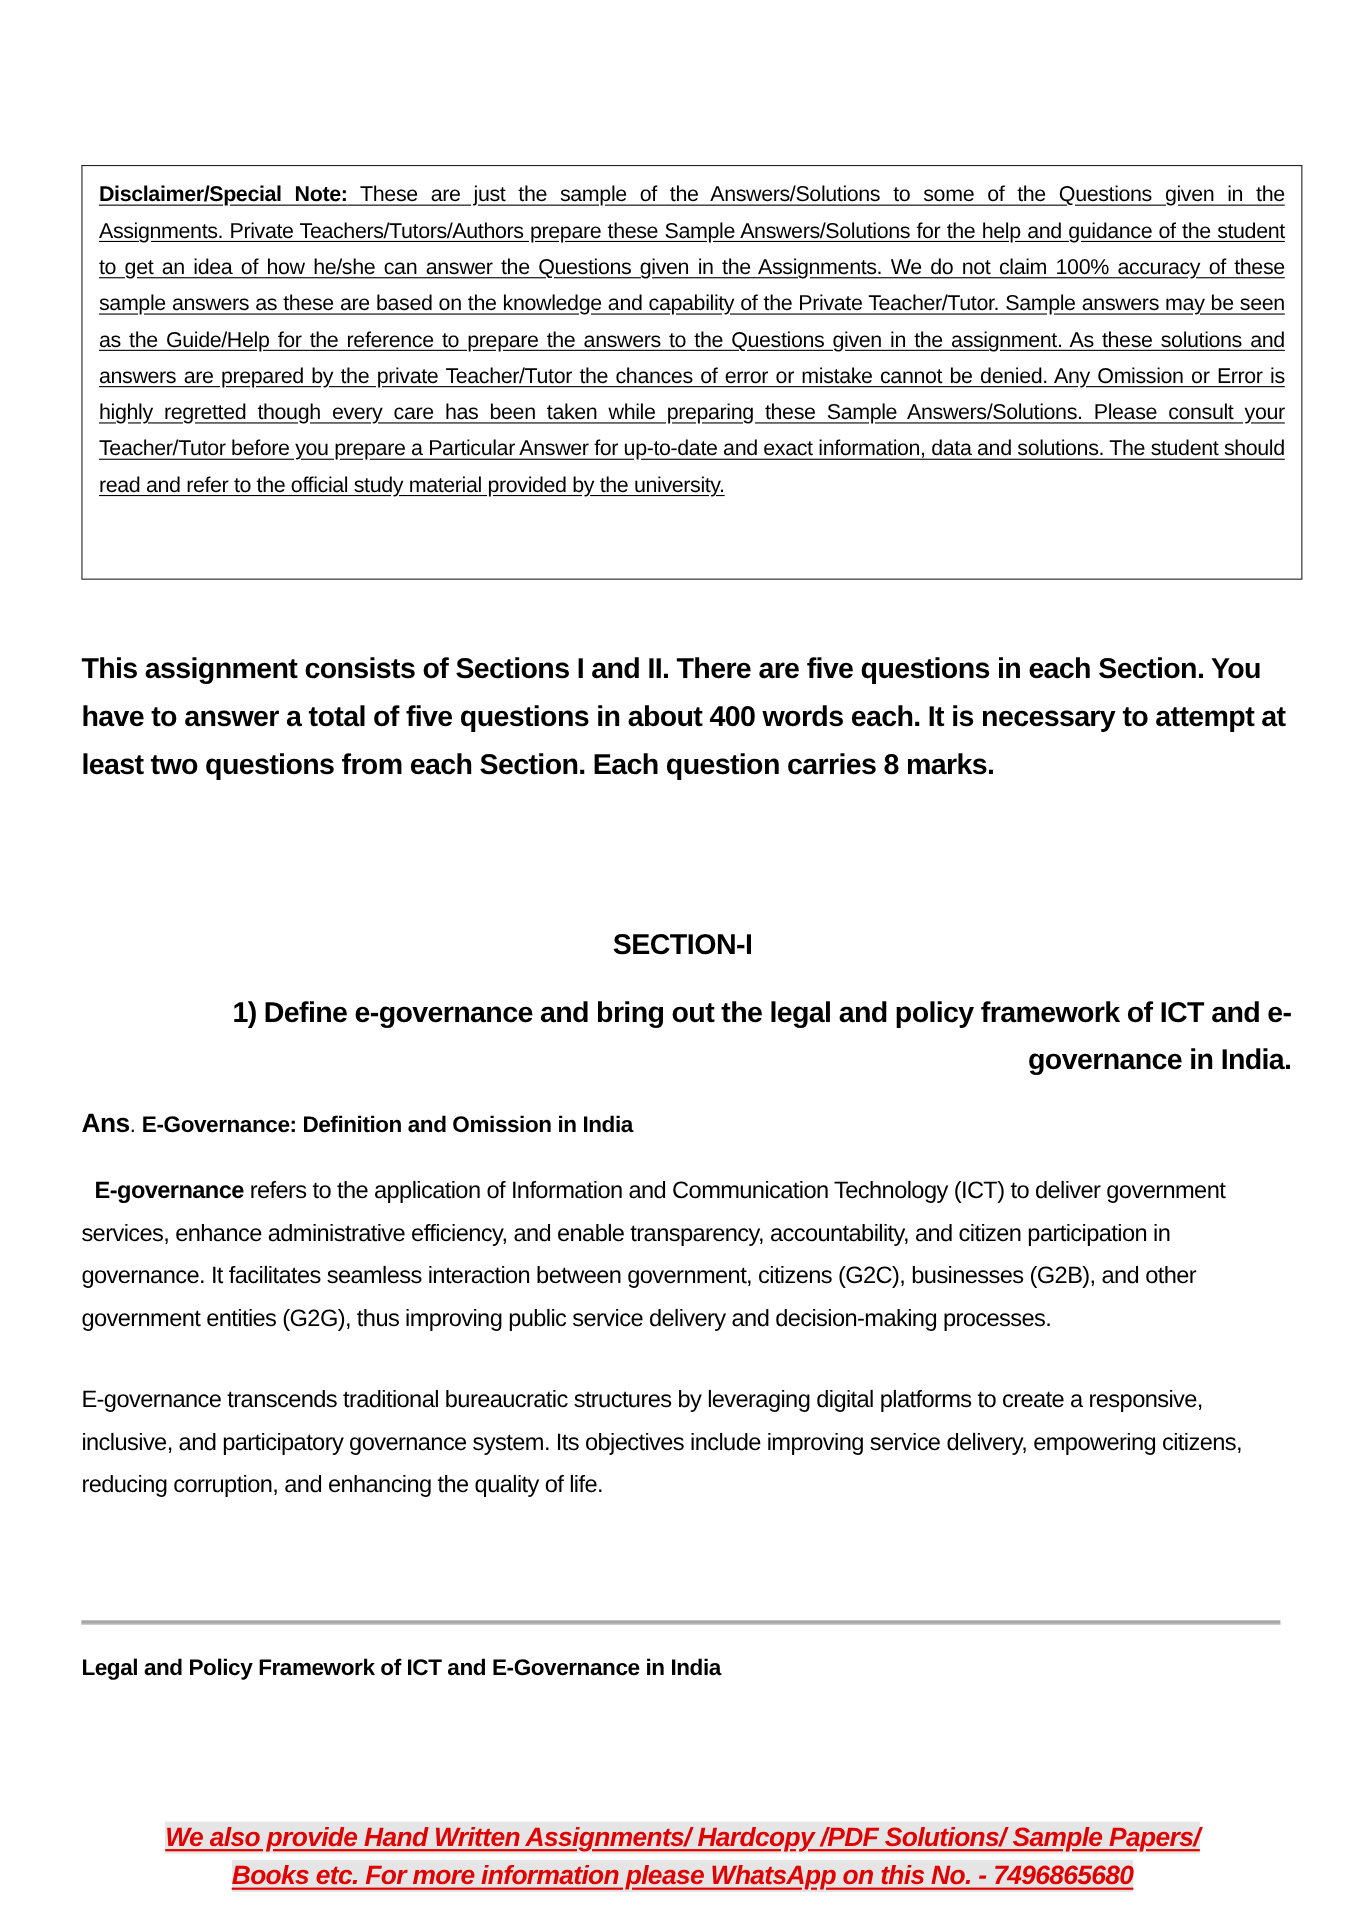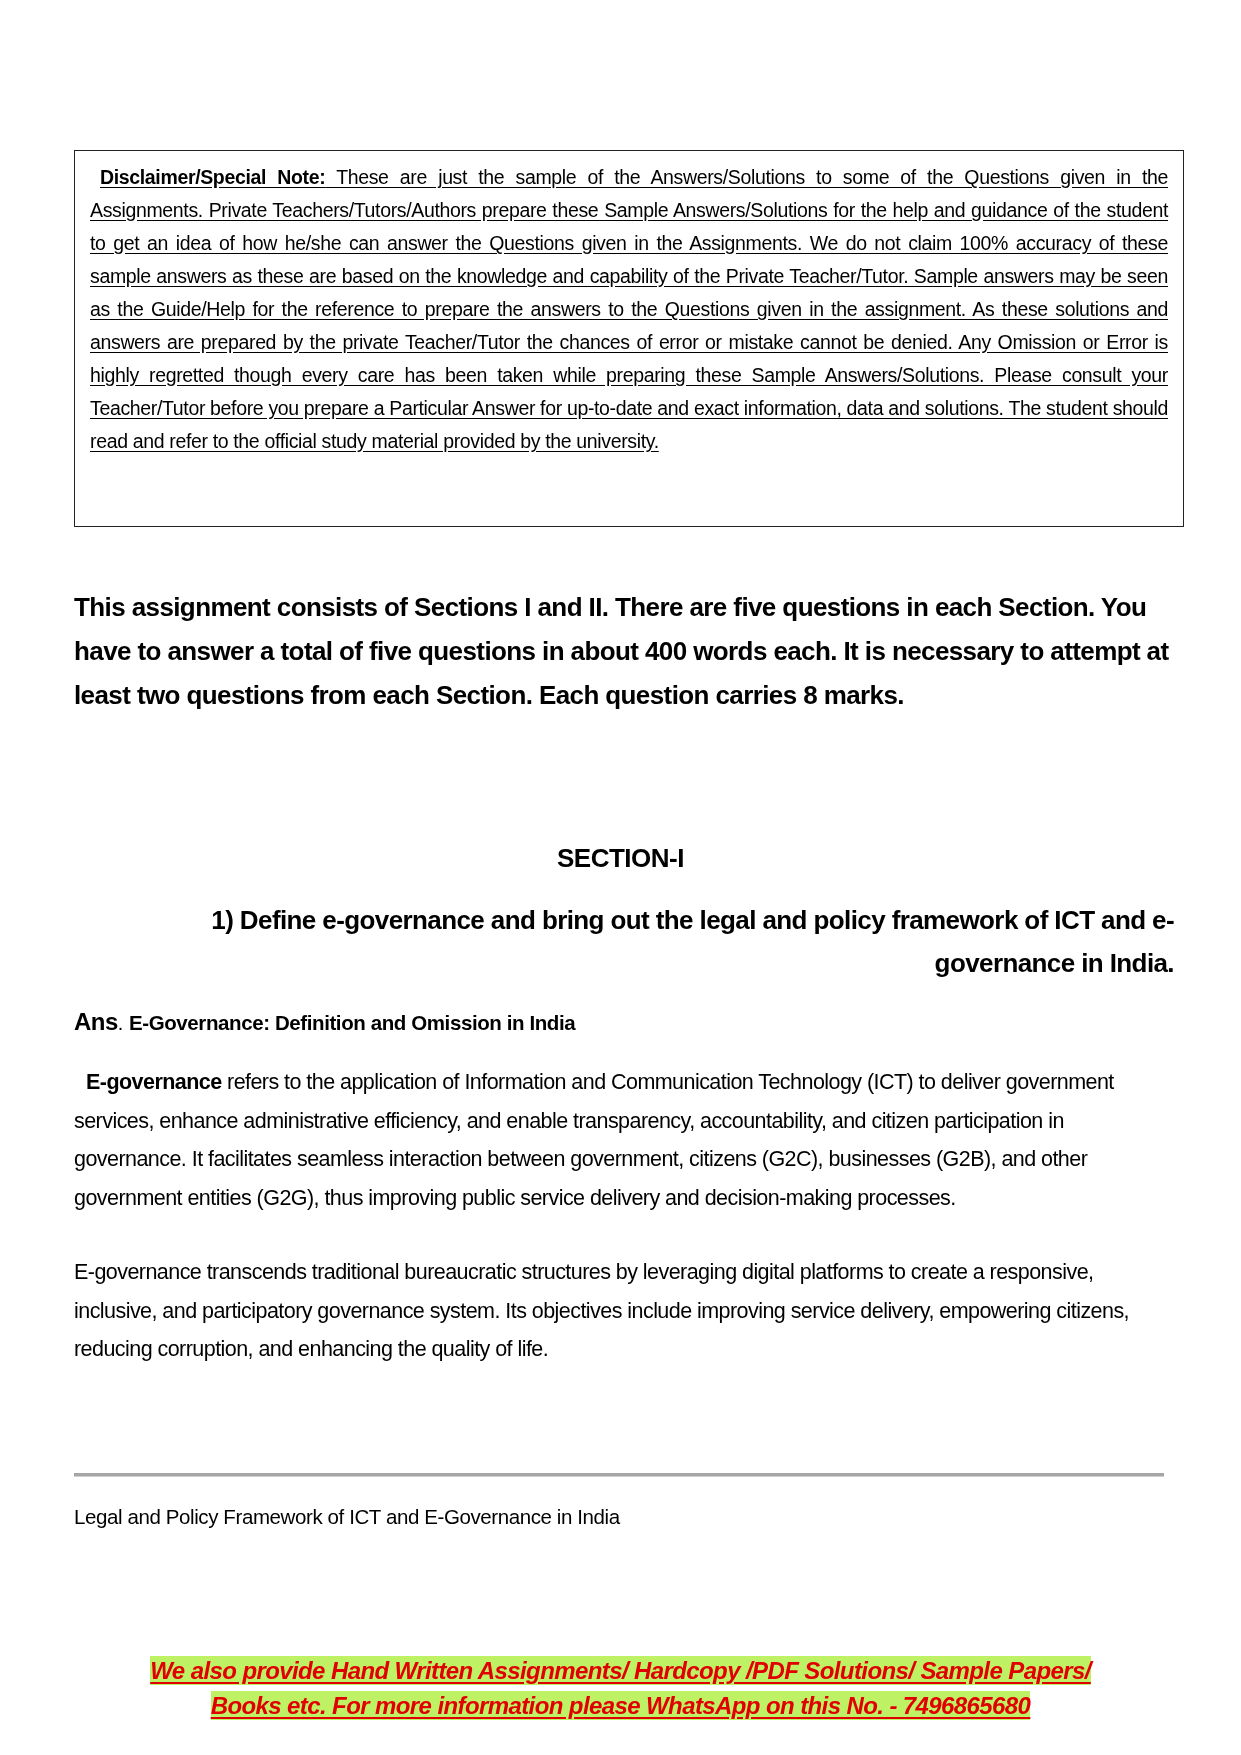--- a/index.html
+++ b/index.html
@@ -5,21 +5,21 @@
   html, body { margin: 0; padding: 0; background: #ffffff; }
   body { width: 1241px; height: 1755px; position: relative; overflow: hidden;
          font-family: "Liberation Sans", "DejaVu Sans", sans-serif; color: #000; }
   .page { position: absolute; left: 0; top: 0; width: 1241px; height: 1755px; }
 
   .disclaimer-box { position: absolute; left: 74px; top: 150px; width: 1110px; height: 377px;
                     box-sizing: border-box; border: 1.5px solid #222; padding: 10px 15px 0 15px; }
   .disclaimer-text { font-size: 19.5px; line-height: 33px; text-align: justify;
                      text-decoration: underline; text-underline-offset: 3px; margin: 0;
                      letter-spacing: -0.35px; word-spacing: 0px; }
-  .disclaimer-text b { font-weight: bold; margin-left: 10px; }
+  .disclaimer-text b { font-weight: bold; }
 
   .intro { position: absolute; left: 74px; top: 585px; width: 1110px; margin: 0;
            font-size: 26px; font-weight: bold; line-height: 44px; letter-spacing: -0.6px; }
 
   .section-title { position: absolute; left: 0; width: 1241px; top: 843px; text-align: center;
                    font-size: 26px; font-weight: bold; margin: 0; letter-spacing: -0.5px; }
 
   .question { position: absolute; left: 74px; top: 899px; width: 1100px; margin: 0;
               font-size: 26px; font-weight: bold; line-height: 43px; letter-spacing: -0.6px; text-align: right; }
 
@@ -31,26 +31,26 @@
   .body-p { position: absolute; left: 74px; width: 1100px; margin: 0;
             font-size: 21.5px; line-height: 38.5px; letter-spacing: -0.55px; }
   .p1 { top: 1063px; }
   .p2 { top: 1253px; }
   .body-p b { font-weight: bold; margin-left: 12px; }
 
   .rule { position: absolute; left: 74px; top: 1473px; width: 1090px; height: 3px;
           background: #a6a6a6; border-bottom: 1px solid #d0d0d0; }
 
   .sub-heading { position: absolute; left: 74px; top: 1505px; margin: 0;
-                 font-size: 20.5px; font-weight: normal; letter-spacing: -0.4px; }
+                 font-size: 20.5px; font-weight: bold; letter-spacing: -0.4px; }
 
   .promo { position: absolute; left: 0; width: 1241px; top: 1653px; text-align: center;
            font-size: 24px; font-weight: bold; font-style: italic; color: #e00000;
            line-height: 35px; letter-spacing: -0.6px; }
-  .promo span { background: #bef264; text-decoration: underline; text-decoration-color: #e00000;
+  .promo span { background: #e5e5e5; text-decoration: underline; text-decoration-color: #e00000;
                 text-underline-offset: 3px; padding: 1px 0; }
 </style>
 </head>
 <body>
 
 <div class="page">
 
   <div class="disclaimer-box">
     <p class="disclaimer-text"><b>Disclaimer/Special Note:</b><span> These are just the sample of the Answers/Solutions to some of the Questions given in the Assignments. Private Teachers/Tutors/Authors prepare these Sample Answers/Solutions for the help and guidance of the student to get an idea of how he/she can answer the Questions given in the Assignments. We do not claim 100% accuracy of these sample answers as these are based on the knowledge and capability of the Private Teacher/Tutor. Sample answers may be seen as the Guide/Help for the reference to prepare the answers to the Questions given in the assignment. As these solutions and answers are prepared by the private Teacher/Tutor the chances of error or mistake cannot be denied. Any Omission or Error is highly regretted though every care has been taken while preparing these Sample Answers/Solutions. Please consult your Teacher/Tutor before you prepare a Particular Answer for up-to-date and exact information, data and solutions. The student should read and refer to the official study material provided by the university.</span></p>
   </div>

